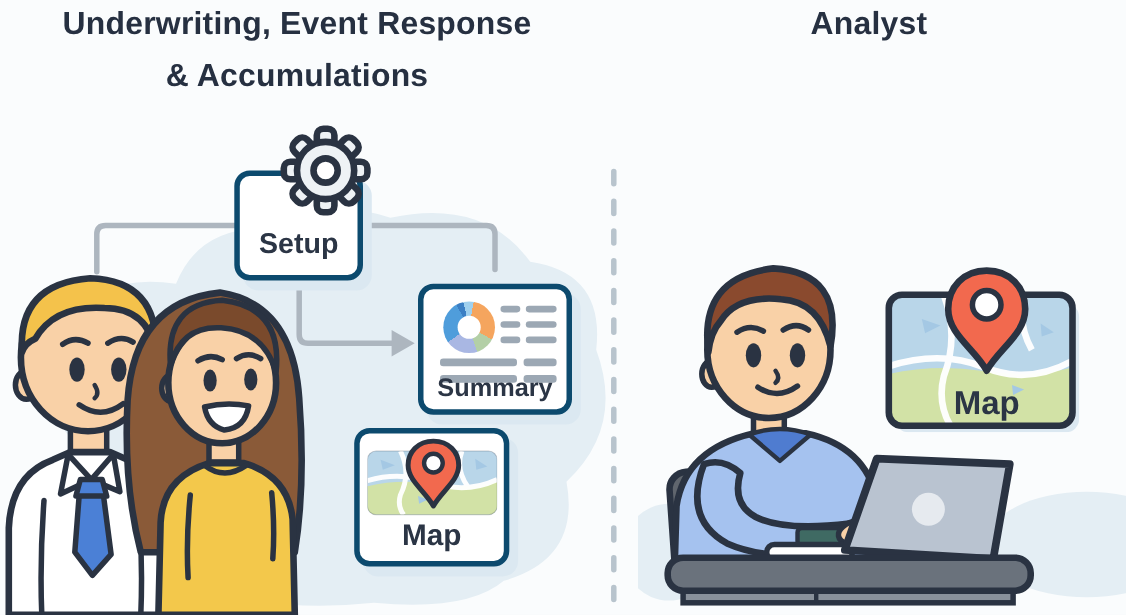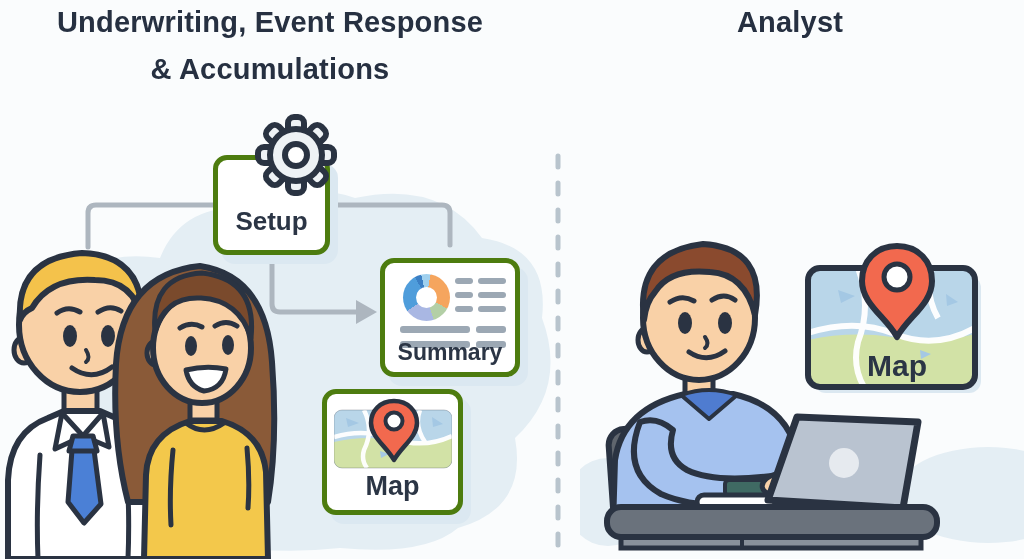--- a/index.html
+++ b/index.html
@@ -1,19 +1,19 @@
 <!DOCTYPE html>
 <html><head>
 <meta charset="utf-8">
 <style>
   html,body{margin:0;padding:0;background:#eef1f3;font-family:"Liberation Sans",sans-serif;}
   #canvas{position:relative;width:1024px;height:559px;margin:0 auto;background:#fafcfd;overflow:hidden;}
   .abs{position:absolute;}
   .title{color:#263041;font-weight:700;font-size:29px;text-align:center;letter-spacing:.2px;}
-  .card{position:absolute;background:#ffffff;border:5px solid #4d7c0f;border-radius:14px;
+  .card{position:absolute;background:#ffffff;border:5px solid #0c4a6e;border-radius:14px;
         box-shadow:8px 9px 0 #dbe8f1;box-sizing:border-box;}
   .card-label{position:absolute;left:0;right:0;text-align:center;color:#2b3545;font-weight:700;}
   
   .donut{position:absolute;width:47px;height:47px;border-radius:50%;
      background:conic-gradient(#9fd0ee 0deg 10deg,#f5a55e 10deg 118deg,#b3cfa6 118deg 162deg,
         #a9b7e3 162deg 235deg,#4f9ddb 235deg 330deg,#3b7fc4 330deg 347deg,#9fd0ee 347deg 360deg);}
   .donut::after{content:"";position:absolute;left:13px;top:13px;width:21px;height:21px;
      border-radius:50%;background:#ffffff;}
   .bar{position:absolute;height:6px;border-radius:3px;background:#9ca8b4;}
   .bar.wide{height:7px;}

